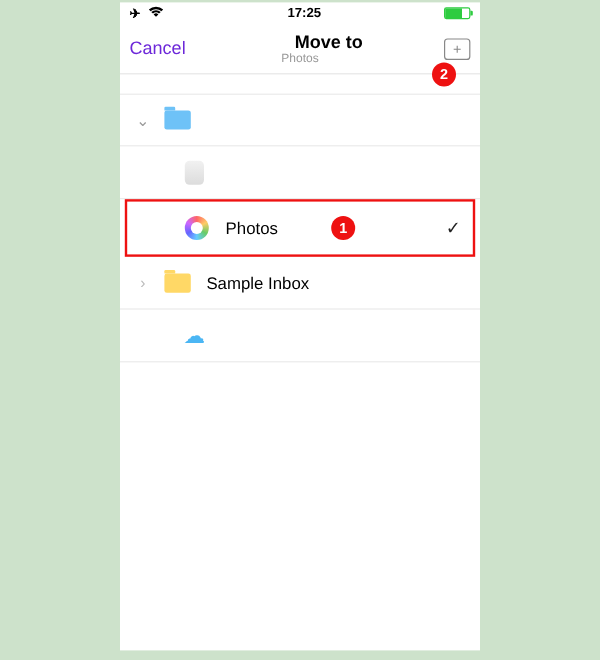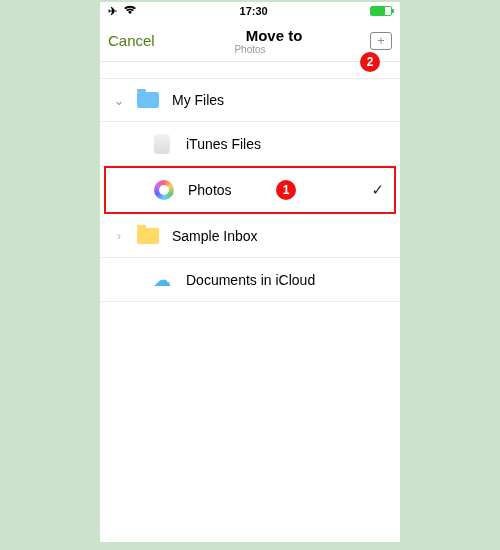--- a/index.html
+++ b/index.html
@@ -45,21 +45,21 @@
     background: #2ecc40; height: 100%; width: 70%;
   }
   .nav-bar {
     height: 42px;
     border-bottom: 1px solid #e6e6e6;
     display: flex;
     align-items: center;
     padding: 0 8px;
     position: relative;
   }
-  .nav-cancel { font-size: 15px; color: #4d7c0f; }
+  .nav-cancel { font-size: 15px; color: #6d28d9; }
   .nav-center {
     position: absolute; left: 0; right: 0;
     display: flex; flex-direction: column; align-items: center;
     pointer-events: none;
   }
   .nav-title { font-size: 15px; font-weight: 600; padding-left: 48px; }
   .nav-sub { font-size: 10px; color: #999; }
   .nav-right {
     position: absolute; right: 8px; top: 50%; transform: translateY(-50%);
     display: flex; align-items: center; gap: 10px;
@@ -165,21 +165,21 @@
 
   <div class="status-bar">
     <div class="status-left">
       <span>✈</span>
       <span>
         <svg width="14" height="10" viewBox="0 0 14 10">
             <path d="M7 9 L5 7 A3 3 0 0 1 9 7 Z M3 5 A6 6 0 0 1 11 5 L9.5 6.3 A4 4 0 0 0 4.5 6.3 Z M1 3 A9 9 0 0 1 13 3 L11.5 4.3 A7 7 0 0 0 2.5 4.3 Z" fill="#000"></path>
           </svg>
       </span>
     </div>
-    <div>17:30</div>
+    <div>17:25</div>
     <div class="status-right">
       <div class="battery">
           <div class="fill"></div>
         </div>
     </div>
   </div>
 
   <div class="nav-bar">
     <div class="nav-cancel">Cancel</div>
     <div class="nav-center">
@@ -193,28 +193,26 @@
 
   <div class="badge2">2</div>
 
   <div class="list">
 
     <div class="row first">
       <div class="chev">⌄</div>
       <div class="icon">
           <div class="folder-blue"></div>
         </div>
-      <div class="label">My Files</div>
     </div>
 
     <div class="row indent">
       <div class="icon">
           <div class="itunes-icon"></div>
         </div>
-      <div class="label">iTunes Files</div>
     </div>
 
     <div class="sel-row-wrap">
       <div class="row">
         <div class="icon">
             <div class="photos-icon"></div>
           </div>
         <div class="label">Photos</div>
         <div class="check">✓</div>
       </div>
@@ -225,17 +223,16 @@
     <div class="row">
       <div class="chevron-right">›</div>
       <div class="icon">
           <div class="folder-yellow"></div>
         </div>
       <div class="label">Sample Inbox</div>
     </div>
 
     <div class="row indent">
       <div class="icon cloud-icon">☁</div>
-      <div class="label">Documents in iCloud</div>
     </div>
 
   </div>
 </div>
 
 </body></html>

